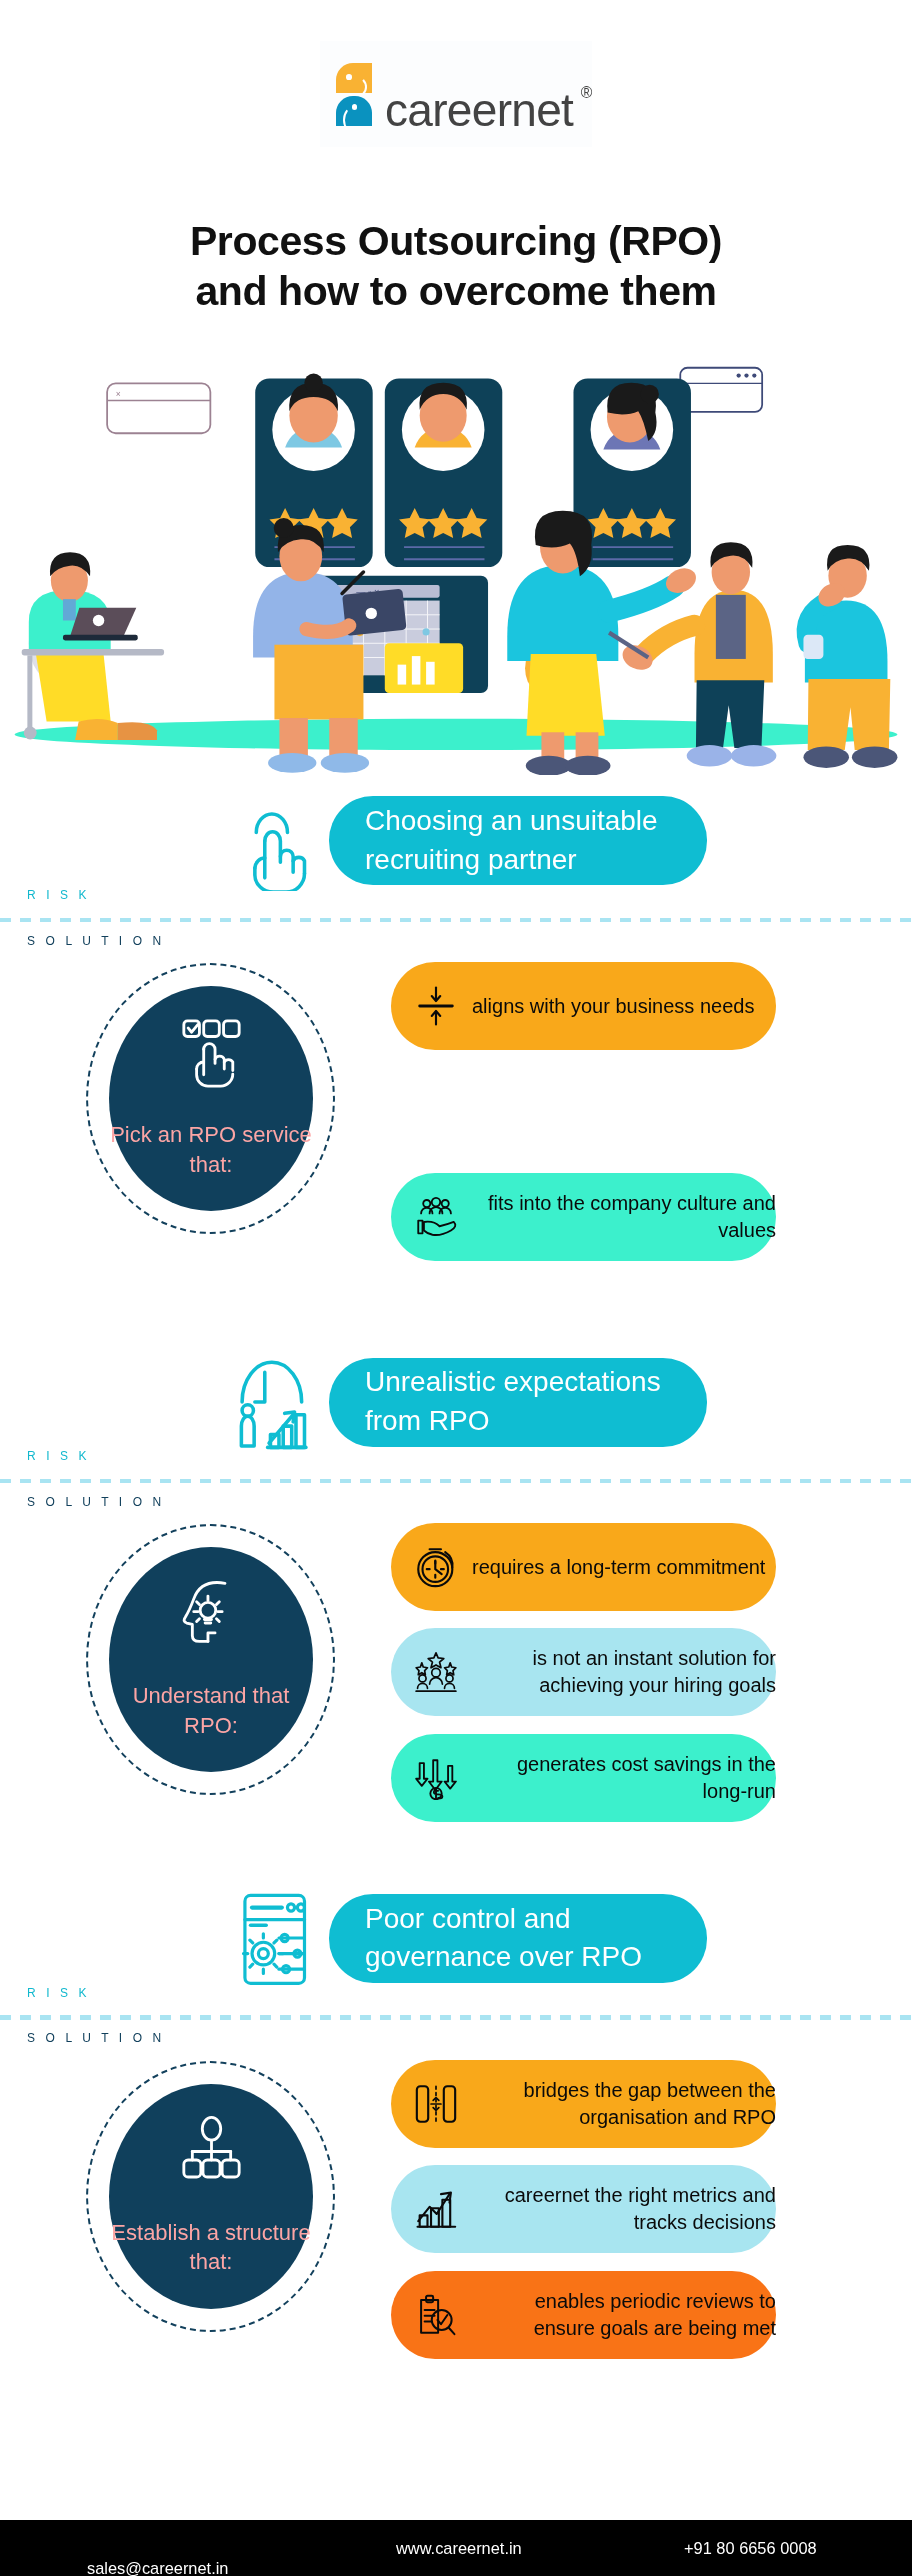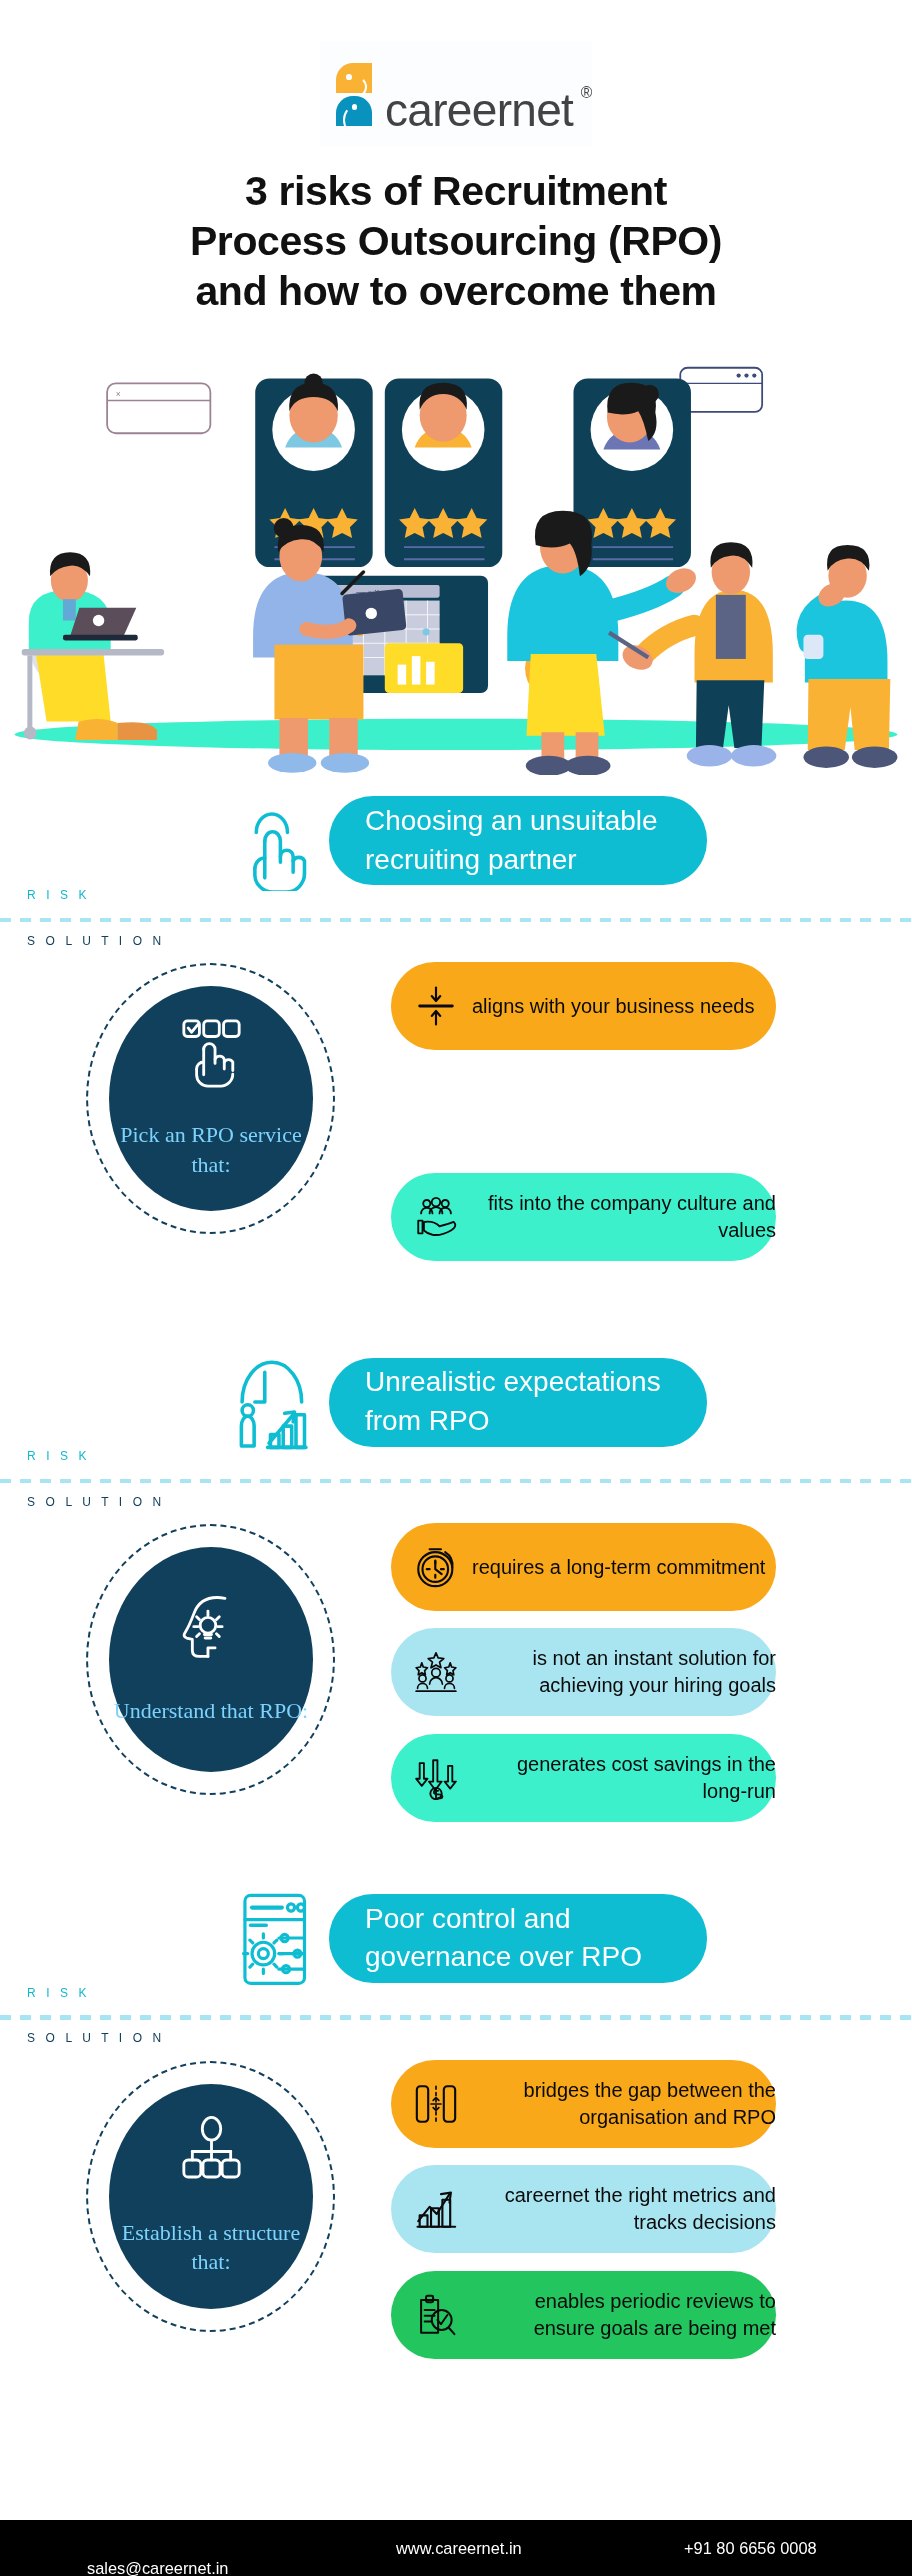--- a/index.html
+++ b/index.html
@@ -157,22 +157,22 @@
     background: #10405C;
     border-radius: 50%;
     display: flex;
     flex-direction: column;
     align-items: center;
     justify-content: center;
     gap: 7.1px;
   }
   .solid-circle .circ-icon { width: 61px; height: 71px; }
   .solid-circle .circ-text {
-    color: #7dd3fc;
-    font-family: Liberation Serif, serif;
+    color: #fca5a5;
+    font-family: Liberation Sans, sans-serif;
     font-size: 22px;
     line-height: 1.35;
     text-align: center;
     margin-top: 24px;
   }
 
   .point-pill {
     position: absolute;
     left: 391px;
     width: 385px;
@@ -229,21 +229,21 @@
         </div>
     </div>
     <div class="logo-text">
       <span>careernet</span>
       <span class="logo-reg">®</span>
     </div>
   </div>
 </div>
 
 <h1 class="title">
-  <span>3 risks of Recruitment</span><br>
+  <br>
   <span>Process Outsourcing (RPO)</span><br>
   <span>and how to overcome them</span>
 </h1>
 
 <div class="hero">
 <svg width="912" height="445" viewBox="0 0 1280 625" xmlns="http://www.w3.org/2000/svg">
 
   <ellipse cx="640" cy="568" rx="620" ry="22" fill="#3CF0CC"></ellipse>
 
   <rect x="150" y="75" width="145" height="70" rx="12" fill="none" stroke="#9c8292" stroke-width="2.5"></rect>
@@ -600,21 +600,21 @@
       <line x1="5" y1="56" x2="58" y2="56"></line>
       <rect x="8" y="40" width="11" height="16"></rect>
       <rect x="24" y="30" width="11" height="26"></rect>
       <rect x="40" y="18" width="11" height="38"></rect>
       <path d="M6 48 l16 -20 l10 10 l18 -28"></path>
       <polyline points="38,10 52,8 50,22"></polyline>
     </svg>
     <div class="pt">careernet the right metrics and tracks decisions</div>
   </div>
 
-  <div class="point-pill p3" style="background:#22c55e">
+  <div class="point-pill p3" style="background:#f97316">
     <svg class="pic" viewBox="0 0 62 62" fill="none" stroke="#0a0a0a" stroke-width="2.8" stroke-linecap="round" stroke-linejoin="round">
       <path d="M10 10 l24 0 l0 46 l-24 0z"></path>
       <rect x="17" y="4" width="10" height="9" rx="2"></rect>
       <line x1="15" y1="24" x2="29" y2="24"></line>
       <line x1="15" y1="32" x2="29" y2="32"></line>
       <line x1="15" y1="40" x2="25" y2="40"></line>
       <circle cx="39" cy="38" r="14"></circle>
       <polyline points="33,38 38,44 47,31"></polyline>
       <line x1="49" y1="49" x2="57" y2="58"></line>
     </svg>

